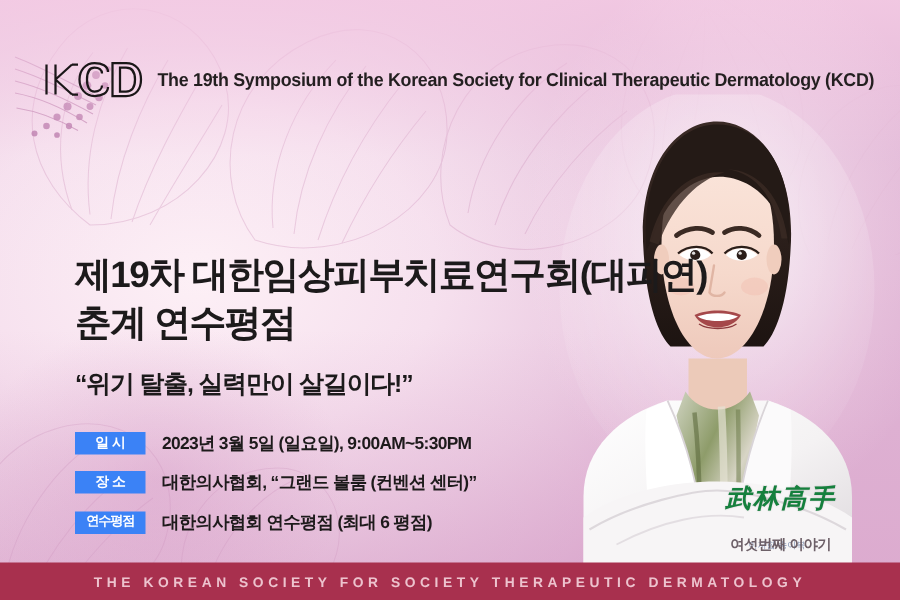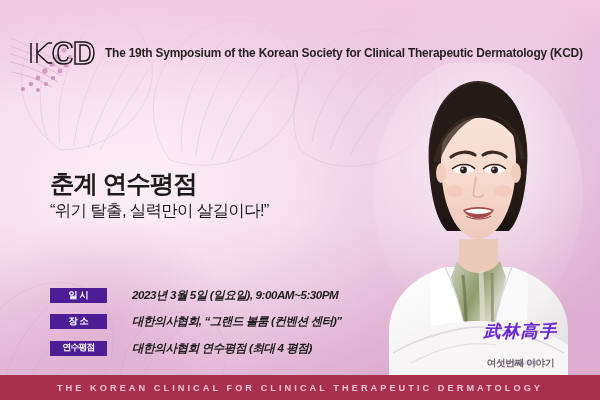--- a/index.html
+++ b/index.html
@@ -84,74 +84,73 @@
   .titles { position: absolute; left: 50px; top: 168px; z-index: 7; }
   .title-line {
     font-size: 24.5px;
     font-weight: 800;
     color: #1c1a1b;
     line-height: 1.30;
     letter-spacing: -1.0px;
     white-space: nowrap;
   }
   .quote {
-    margin-top: 0;
+    margin-top: 13px;
     font-size: 16.5px;
-    font-weight: 400;
+    font-weight: 700;
     color: #1c1a1b;
     letter-spacing: -.7px;
     white-space: nowrap;
   }
 
   
   .info { position: absolute; left: 50px; top: 287px; z-index: 7; }
   .info-row {
     display: flex;
     align-items: center;
     height: 17px;
     margin-bottom: 9px;
   }
   .info-row:last-child { margin-bottom: 0; align-items: flex-end; }
   .badge {
-    width: 57px;
+    width: 47px;
     height: 15.5px;
-    background: #4c1d95;
+    background: #3b82f6;
     color: #fff;
     font-size: 9.2px;
     font-weight: 700;
     letter-spacing: -.3px;
     display: flex;
     align-items: center;
     justify-content: center;
     flex: 0 0 auto;
   }
   .badge.wide { letter-spacing: -.8px; font-size: 8.8px; }
   .info-text {
-    margin-left: 25px;
+    margin-left: 11px;
     font-size: 11.6px;
     font-weight: 800;
     color: #1d1a1b;
     letter-spacing: -.45px;
     white-space: nowrap;
-    font-style: italic;
   }
 
   
   .calligraphy {
     position: absolute;
     right: 22px; bottom: 30px;
     z-index: 8;
     text-align: center;
     width: 115px;
   }
   .calli-main {
-    font-family: Liberation Mono, monospace;
+    font-family: Liberation Serif, serif;
     font-size: 17px;
     font-weight: 700;
-    color: #6d28d9;
+    color: #15803d;
     letter-spacing: 1.5px;
     font-style: italic;
     line-height: 1;
     text-shadow: 0 0 1px rgba(0,0,0,.25);
   }
   .calli-sub {
     margin-top: 16px;
     font-size: 9.6px;
     font-weight: 600;
     color: #6d6068;
@@ -349,41 +348,42 @@
         <path d="M40 9 C40 6.5 38 5 35 5 C31.5 5 30 8.5 30 13 C30 17.5 31.5 21 35 21 C38 21 40 19.5 40 17"></path>
 
         <path d="M47 2 L56 2 C63 2 66 7 66 13 C66 19 63 24 56 24 L47 24 Z"></path>
         <path d="M52 5 L56 5 C60.5 5 62 8.5 62 13 C62 17.5 60.5 21 56 21 L52 21 Z"></path>
       </g>
     </svg>
     <div class="header-title">The 19th Symposium of the Korean Society for Clinical Therapeutic Dermatology (KCD)</div>
   </div>
 
   <div class="titles">
+    <div class="title-line">제19차 대한임상피부치료연구회(대피연)</div>
     <div class="title-line">춘계 연수평점</div>
     <div class="quote">“위기 탈출, 실력만이 살길이다!”</div>
   </div>
 
   <div class="info">
     <div class="info-row">
       <div class="badge">일 시</div>
       <div class="info-text">2023년 3월 5일 (일요일), 9:00AM~5:30PM</div>
     </div>
     <div class="info-row">
       <div class="badge">장 소</div>
       <div class="info-text">대한의사협회, “그랜드 볼룸 (컨벤션 센터)”</div>
     </div>
     <div class="info-row">
       <div class="badge wide">연수평점</div>
-      <div class="info-text">대한의사협회 연수평점 (최대 4 평점)</div>
+      <div class="info-text">대한의사협회 연수평점 (최대 6 평점)</div>
     </div>
   </div>
 
   <div class="calligraphy">
     <div class="calli-main">武林高手</div>
     <div class="calli-sub">여섯번째 이야기</div>
   </div>
 
   <div class="footer">
-    <div class="footer-text">THE KOREAN CLINICAL FOR CLINICAL THERAPEUTIC DERMATOLOGY</div>
+    <div class="footer-text">THE KOREAN SOCIETY FOR SOCIETY THERAPEUTIC DERMATOLOGY</div>
   </div>
 
 </div>
 
 </body></html>

